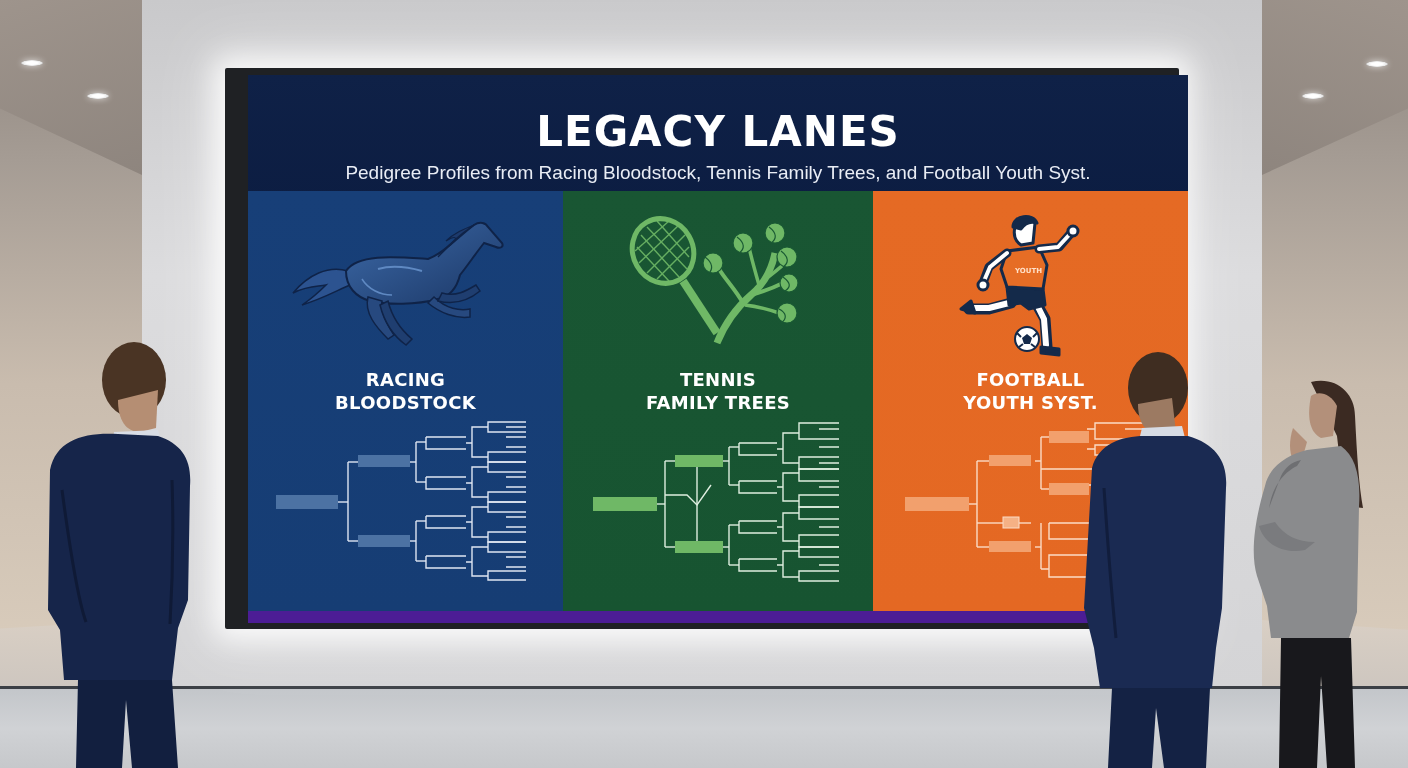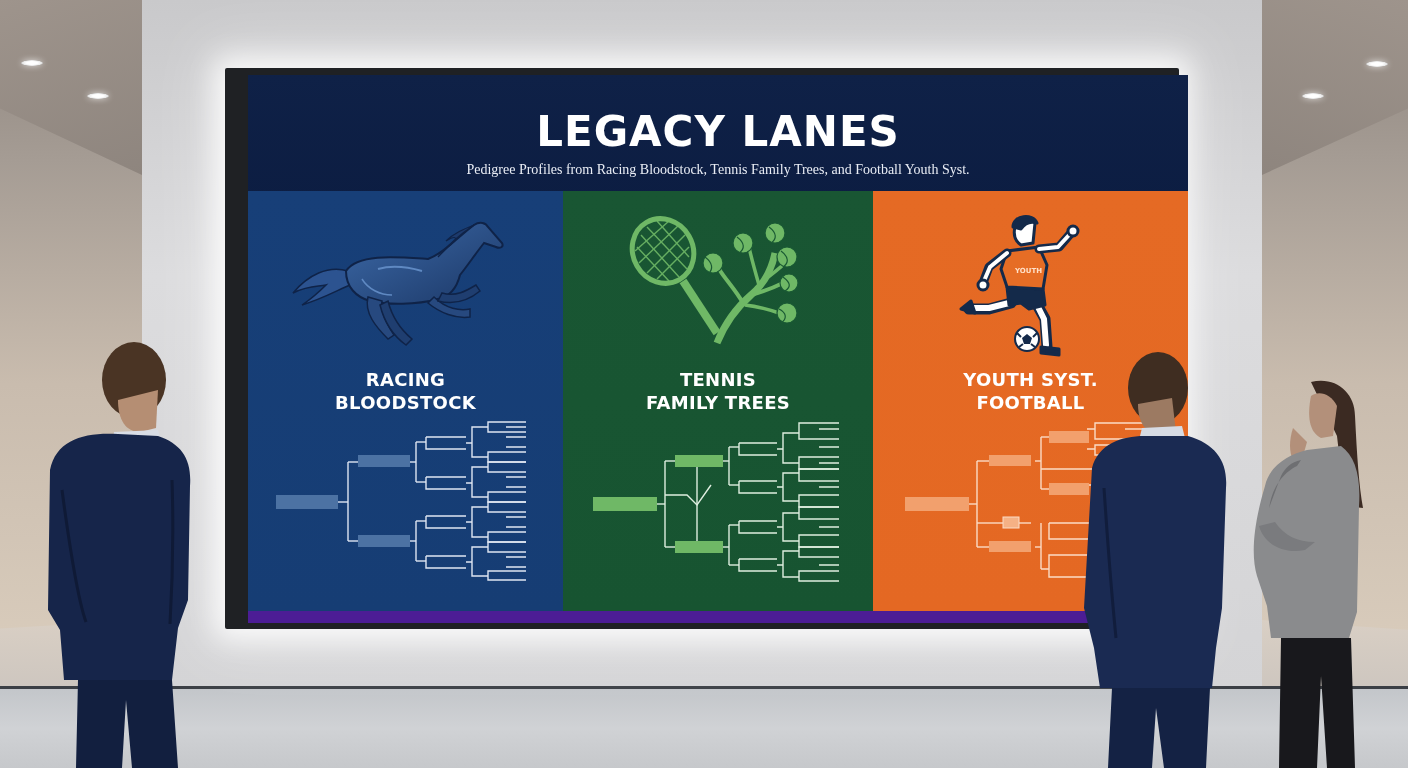--- a/index.html
+++ b/index.html
@@ -71,21 +71,21 @@
     background: linear-gradient(180deg, #0f2147 0%, #0c1d42 100%);
     text-align: center;
   }
   .screen-title {
     position: absolute; left: 0; width: 100%; top: 32px;
     font-family: "DejaVu Sans", sans-serif; font-weight: bold;
     font-size: 42px; letter-spacing: 1px; color: #ffffff;
   }
   .screen-subtitle {
     position: absolute; left: 0; width: 100%; top: 87px;
-    font-family: Liberation Serif, serif; font-size: 14px; color: #e9edf5;
+    font-family: Liberation Sans, sans-serif; font-size: 19px; color: #e9edf5;
   }
   .panel {
     position: absolute; top: 116px; height: 420px; overflow: hidden;
   }
   .panel-racing { left: 0; width: 315px; background: linear-gradient(180deg, #173f78 0%, #163d74 100%); }
   .panel-tennis { left: 315px; width: 310px; background: linear-gradient(180deg, #195633 0%, #175431 100%); }
   .panel-football { left: 625px; width: 315px; background: linear-gradient(180deg, #e56a24 0%, #e46823 100%); }
   .panel-label {
     position: absolute; left: 0; width: 100%; top: 177px; text-align: center;
     font-family: "DejaVu Sans", sans-serif; font-weight: bold; font-size: 18px;
@@ -303,22 +303,22 @@
             <path d="M60 14 C60 4 76 2 80 10 L78 30 L66 32 C60 28 58 22 60 14 Z" fill="#ffffff"></path>
             <path d="M58 14 C58 2 78 0 82 10 C76 8 70 10 66 16 Z" fill="#142a4a"></path>
           </g>
           <text x="60" y="60" font-family="DejaVu Sans, sans-serif" font-size="7" font-weight="bold" fill="#ffe0c8">YOUTH</text>
 
           <circle cx="72" cy="126" r="12" fill="#ffffff" stroke="#142a4a" stroke-width="2"></circle>
           <polygon points="72,121 77,125 75,131 69,131 67,125" fill="#142a4a"></polygon>
           <path d="M62 120 L66 124 M82 120 L78 124 M64 134 L68 131 M80 134 L76 131" stroke="#142a4a" stroke-width="2"></path>
         </svg>
         <div class="panel-label">
+          <div>FOOTBALL</div>
           <div>YOUTH SYST.</div>
-          <div>FOOTBALL</div>
         </div>
         <svg class="bracket" style="left:32px;" viewBox="0 0 260 165">
           <g stroke="#fbdcc6" stroke-width="1.4" fill="none">
             <line x1="64" y1="85" x2="72" y2="85"></line>
             <line x1="72" y1="42" x2="72" y2="128"></line>
             <line x1="72" y1="42" x2="84" y2="42"></line>
               <line x1="72" y1="128" x2="84" y2="128"></line>
             <line x1="72" y1="104" x2="98" y2="104"></line>
               <line x1="114" y1="104" x2="126" y2="104"></line>
             <line x1="130" y1="42" x2="136" y2="42"></line>

